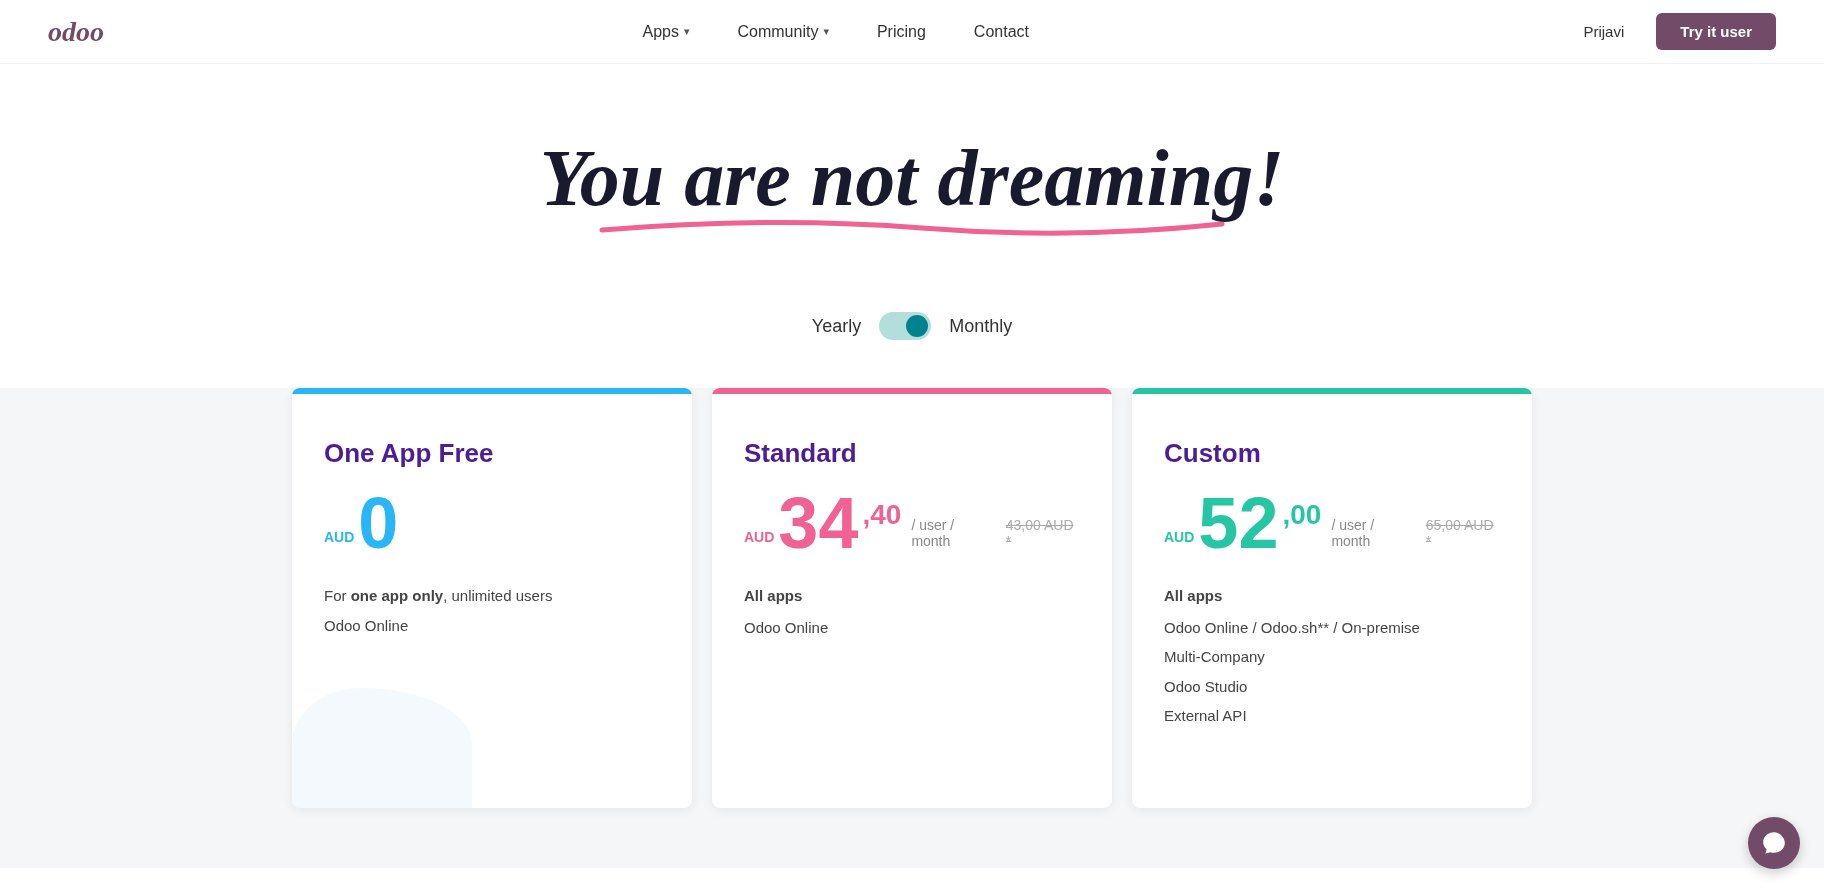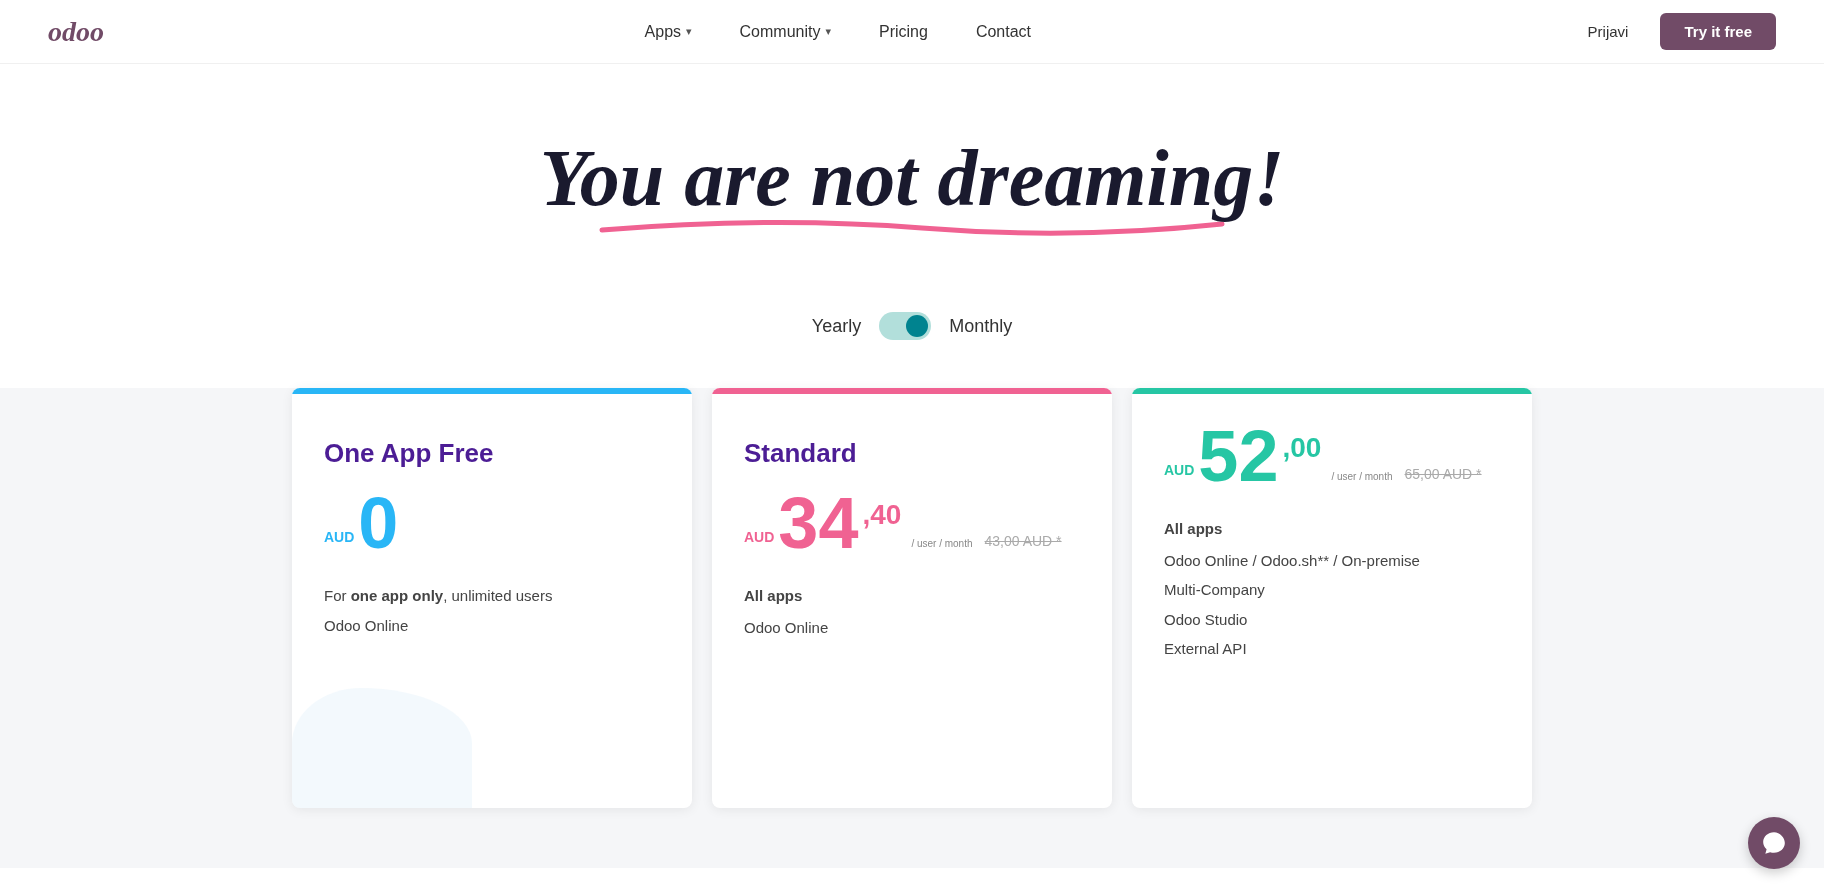--- a/index.html
+++ b/index.html
@@ -181,21 +181,21 @@
     .price-decimal {
       font-size: 28px;
       font-weight: 700;
       color: #29B6F6;
       align-self: flex-start;
       margin-top: 12px;
     }
     .price-decimal.pink { color: #F06292; }
     .price-decimal.teal { color: #26C6A4; }
     .price-per {
-      font-size: 10px;
+      font-size: 14px;
       color: #888;
       margin-left: 6px;
       margin-bottom: 10px;
     }
     .price-original {
       font-size: 14px;
       color: #aaa;
       text-decoration: line-through;
       margin-left: 8px;
       margin-bottom: 10px;
@@ -279,21 +279,21 @@
     </li>
     <li>
       <a href="#">
         <span>Contact</span>
       </a>
     </li>
   </ul>
 
   <div class="nav-right">
     <a href="#" class="btn-login">Prijavi</a>
-    <button class="btn-try">Try it free</button>
+    <button class="btn-try">Try it user</button>
   </div>
 </nav>
 
 <section class="hero">
   <div style="display:inline-block; position:relative;">
     <h1 class="hero-title">
       <span>You are not dreaming!</span>
     </h1>
     <svg class="underline-svg" width="680" height="28" viewBox="0 0 680 28">
       <path d="M30 18 Q200 4 350 16 Q500 28 650 12" stroke="#F06292" stroke-width="5" fill="none" stroke-linecap="round"></path>
@@ -338,20 +338,21 @@
       <span class="price-original">43,00 AUD *</span>
     </div>
     <div class="card-desc">
       <span class="features-label bold">All apps</span>
       <span class="feature-item">Odoo Online</span>
     </div>
   </div>
 
   <div class="pricing-card">
     <div class="card-top-bar bar-teal"></div>
+    <div class="card-title">Custom</div>
     <div class="price-block">
       <span class="price-currency teal" style="margin-bottom:14px;">AUD</span>
       <span class="price-main teal">52</span>
       <span class="price-decimal teal">,00</span>
       <span class="price-per">/ user / month</span>
       <span class="price-original">65,00 AUD *</span>
     </div>
     <div class="card-desc">
       <span class="features-label bold">All apps</span>
       <span class="feature-item">Odoo Online / Odoo.sh** / On-premise</span>

